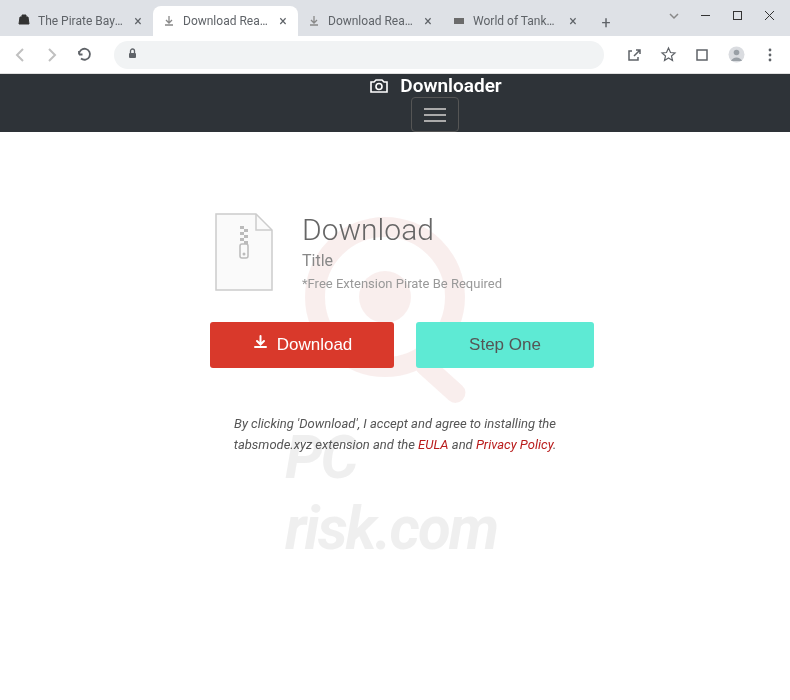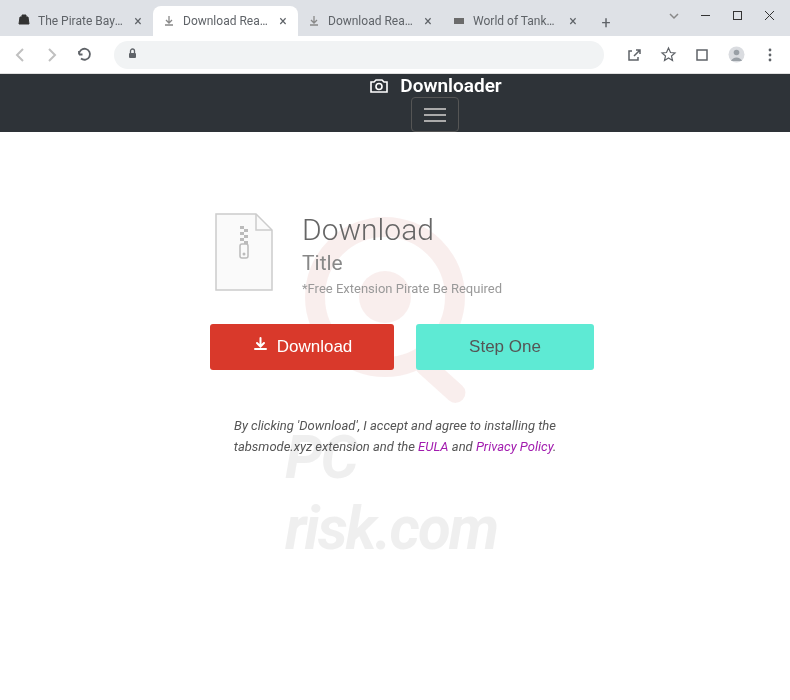--- a/index.html
+++ b/index.html
@@ -31,30 +31,30 @@
     .header-bar { background: #2e3338; height: 58px; display: flex; align-items: center; justify-content: space-between; padding: 0 30px 0 110px; flex-direction: column; }
     .brand { display: flex; align-items: center; gap: 10px; color: #fff; font-size: 19px; font-weight: 600; }
     .brand-icon { display: flex; }
     .hamburger { width: 48px; height: 36px; border: 1px solid #555; border-radius: 4px; display: flex; flex-direction: column; align-items: center; justify-content: center; gap: 4px; cursor: pointer; }
     .hamburger-line { width: 22px; height: 2px; background: #aaa; }
     
     .content { padding: 80px 100px 0; position: relative; }
     .hero { display: flex; gap: 24px; margin-left: 110px; margin-bottom: 28px; }
     .zip-icon { width: 68px; height: 82px; position: relative; }
     .hero-text h1 { font-size: 30px; font-weight: 300; color: #666; margin-bottom: 4px; }
-    .hero-text .subtitle { font-size: 21px; color: #888; margin-bottom: 6px; }
+    .hero-text .subtitle { font-size: 16px; color: #888; margin-bottom: 6px; }
     .hero-text .note { font-size: 13px; color: #999; }
     
     .buttons { display: flex; gap: 22px; margin-left: 110px; }
     .btn { height: 46px; border: none; border-radius: 3px; font-size: 17px; cursor: pointer; display: flex; align-items: center; justify-content: center; gap: 8px; }
     .btn-download { background: #d9392b; color: #fff; width: 184px; }
     .btn-step { background: #5eead4; color: #555; width: 178px; }
     
     .legal { text-align: center; font-size: 13px; color: #555; font-style: italic; margin-top: 46px; line-height: 1.6; padding: 0 120px; }
-    .legal a { color: #a21caf; text-decoration: none; }
+    .legal a { color: #b91c1c; text-decoration: none; }
     
     
     .watermark { position: absolute; top: 50%; left: 50%; transform: translate(-50%, -50%); pointer-events: none; opacity: 0.08; z-index: 0; }
     .watermark-text { font-size: 60px; font-weight: 700; font-style: italic; letter-spacing: -2px; color: #404040; white-space: nowrap; }
     .watermark svg { display: block; margin: 0 auto; }
   </style>
 </head>
 <body>
 
 <div class="browser-chrome">

